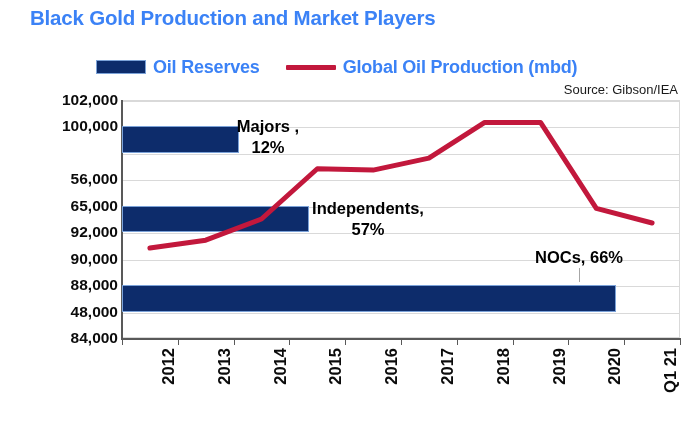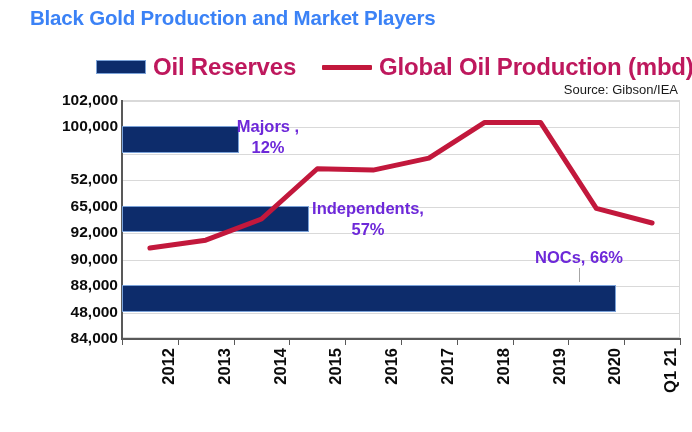--- a/index.html
+++ b/index.html
@@ -59,23 +59,23 @@
     border: 1px solid #7ba2d8;
     box-sizing: border-box;
   }
   .swatch-line {
     width: 50px;
     height: 5px;
     background: #c2183c;
     border-radius: 1px;
   }
   .legend-label {
-    font-size: 24px;
-    font-weight: bold;
-    color: #be185d;
+    font-size: 18px;
+    font-weight: bold;
+    color: #3b82f6;
     letter-spacing: -0.2px;
   }
 
   
   .source-note {
     position: absolute;
     right: 14px;
     top: 82px;
     font-size: 13px;
     color: #1a1a1a;
@@ -175,21 +175,21 @@
     width: 558px;
     height: 238px;
     overflow: visible;
   }
 
   
   .annot {
     position: absolute;
     font-size: 16.5px;
     font-weight: bold;
-    color: #6d28d9;
+    color: #000000;
     line-height: 1.30;
     white-space: pre;
     text-align: center;
   }
   .leader {
     position: absolute;
     width: 1px;
     background: #a6a6a6;
   }
 </style>
@@ -213,21 +213,21 @@
 
   <div class="source-note">Source: Gibson/IEA</div>
 
   <div id="ytick-layer">
       <div class="ytick" style="top: 338px;">84,000</div>
       <div class="ytick" style="top: 311.556px;">48,000</div>
       <div class="ytick" style="top: 285.111px;">88,000</div>
       <div class="ytick" style="top: 258.667px;">90,000</div>
       <div class="ytick" style="top: 232.222px;">92,000</div>
       <div class="ytick" style="top: 205.778px;">65,000</div>
-      <div class="ytick" style="top: 179.333px;">52,000</div>
+      <div class="ytick" style="top: 179.333px;">56,000</div>
       <div class="ytick" style="top: 126.444px;">100,000</div>
       <div class="ytick" style="top: 100px;">102,000</div>
     </div>
 
   <div class="plot-frame" id="plot-frame">
       <div class="gridline" style="top: 238px;"></div>
       <div class="gridline" style="top: 211.556px;"></div>
       <div class="gridline" style="top: 185.111px;"></div>
       <div class="gridline" style="top: 158.667px;"></div>
       <div class="gridline" style="top: 132.222px;"></div>

